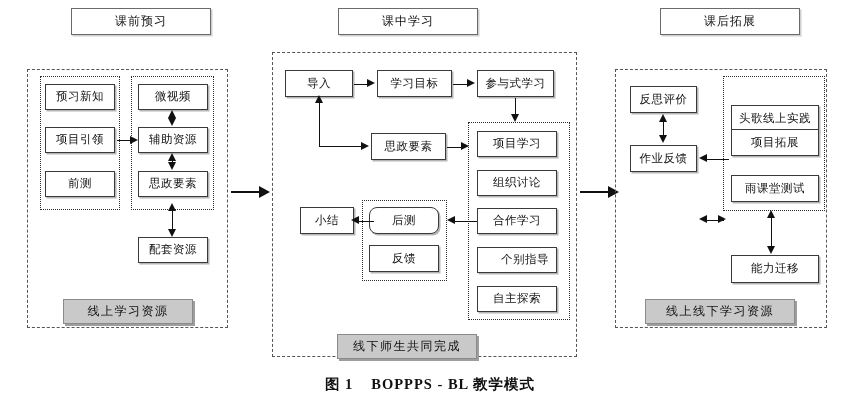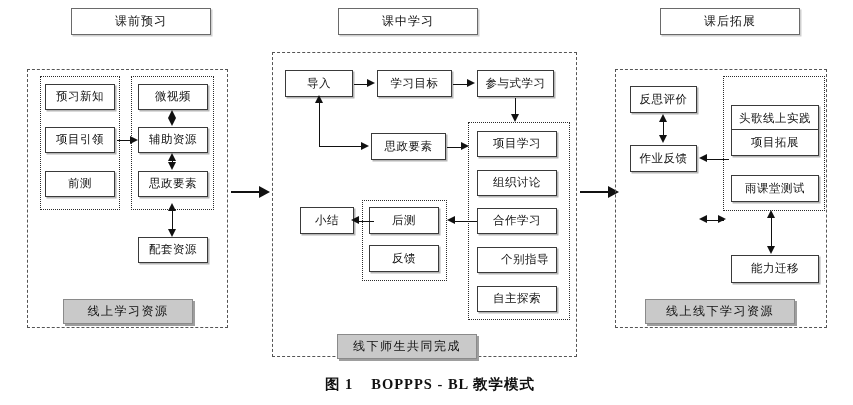--- a/index.html
+++ b/index.html
@@ -179,21 +179,21 @@
     <span>合作学习</span>
   </div>
   <div class="node shadow" style="left:477px;top:247px;width:80px;height:26px;padding-left:16px;">
     <span>个别指导</span>
   </div>
   <div class="node shadow" style="left:477px;top:286px;width:80px;height:26px;">
     <span>自主探索</span>
   </div>
 
   <div class="group-dotted" style="left:362px;top:200px;width:85px;height:81px;"></div>
-  <div class="node shadow" style="left:369px;top:207px;width:70px;height:27px;">
+  <div class="node shadow" style="left:369px;top:207px;width:70px;height:27px;border-radius:8px;">
     <span>后测</span>
   </div>
   <div class="node shadow" style="left:369px;top:245px;width:70px;height:27px;">
     <span>反馈</span>
   </div>
 
   <div class="hline" style="left:452px;top:220.5px;width:25px;"></div>
   <div class="arr arr-l" style="left:447px;top:216px;"></div>
 
   <div class="node shadow" style="left:288px;top:207px;width:54px;height:27px;margin-left:12px;">

